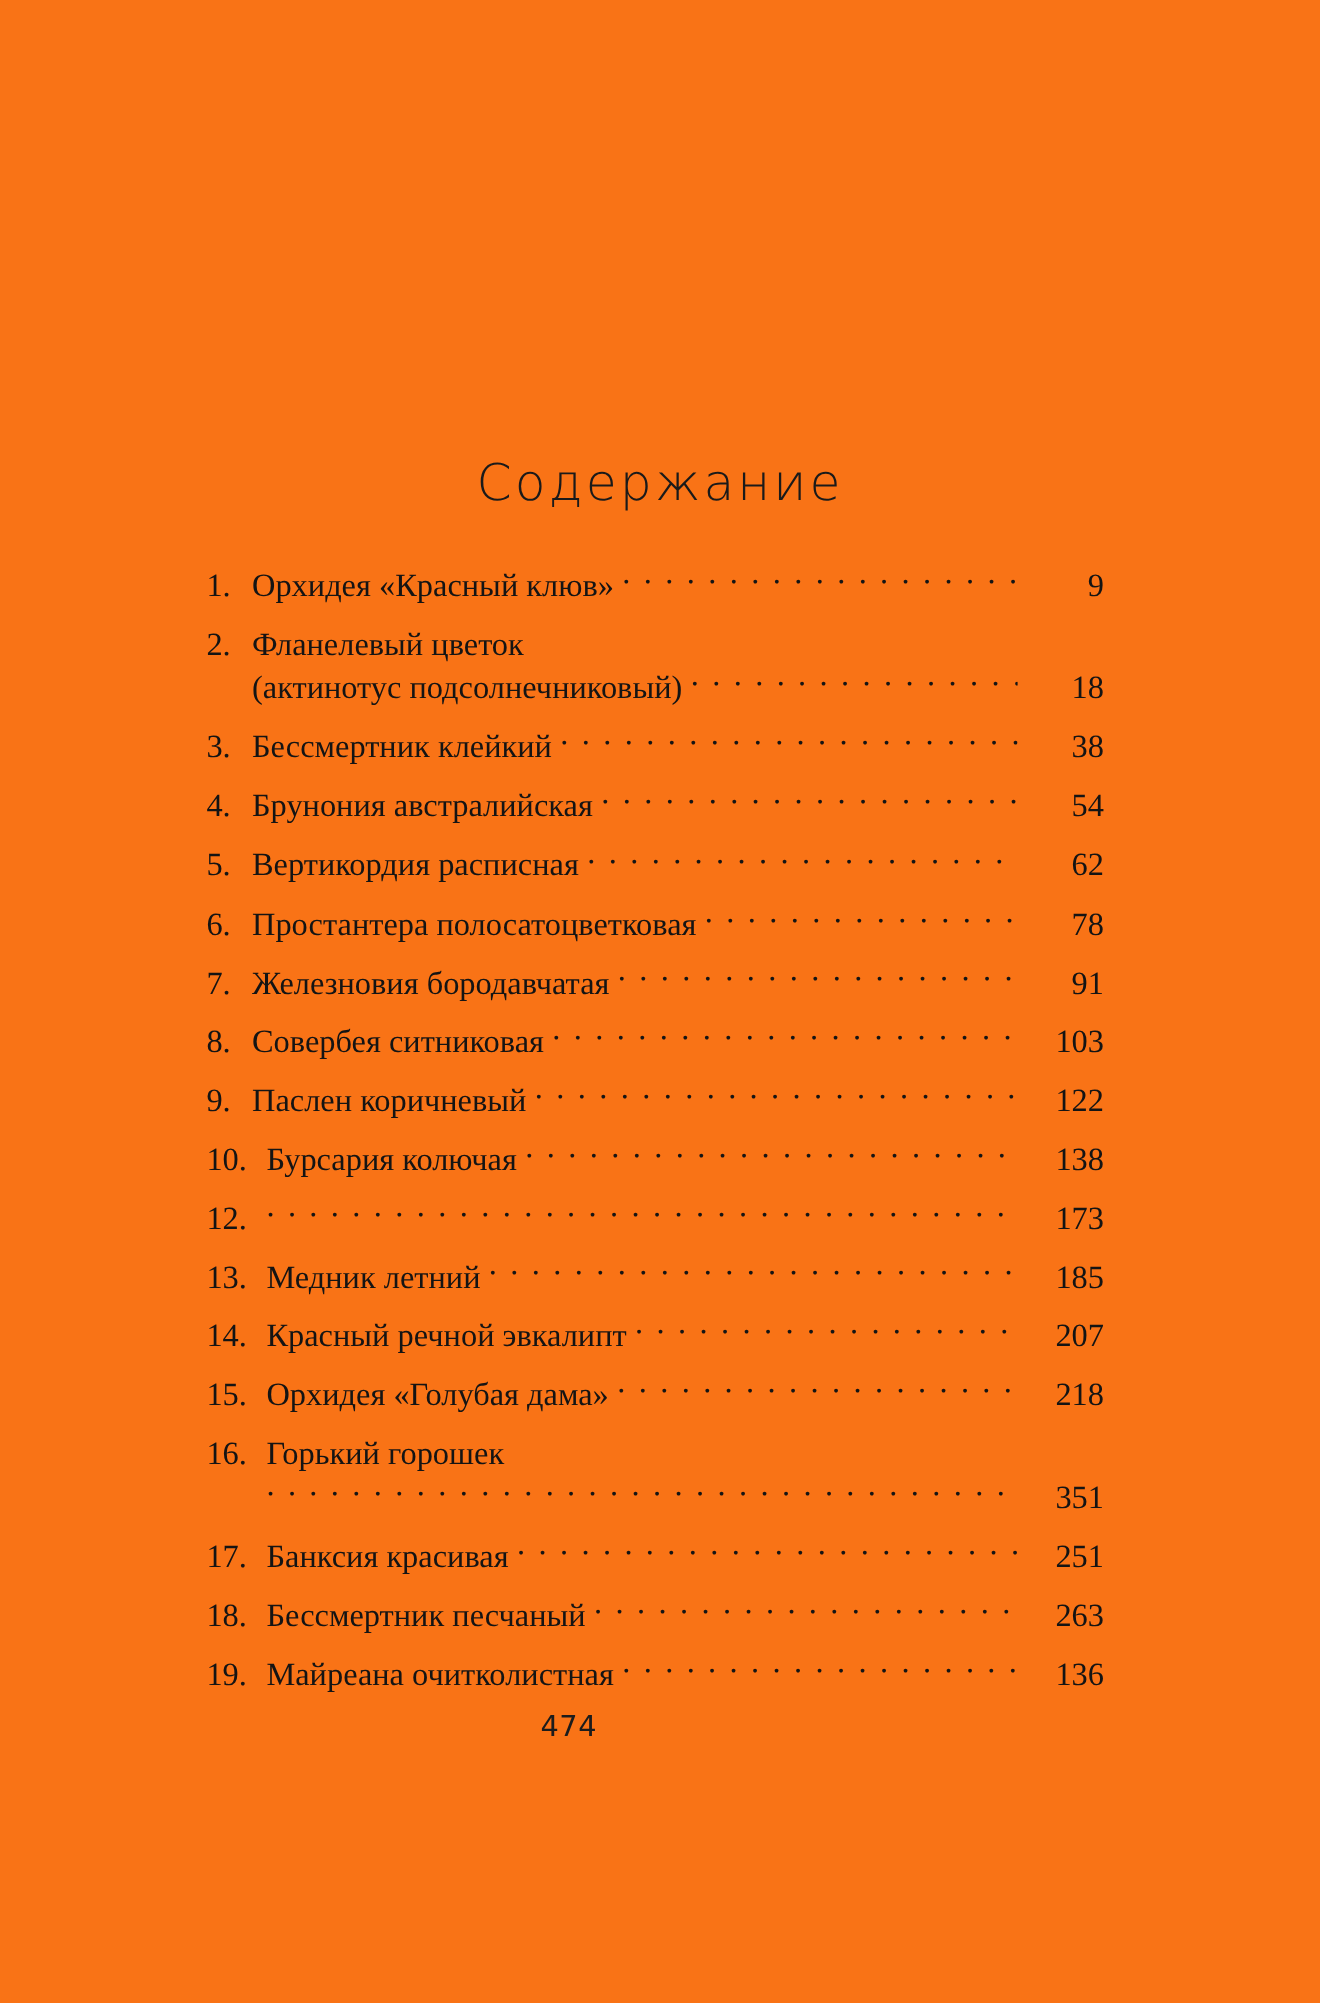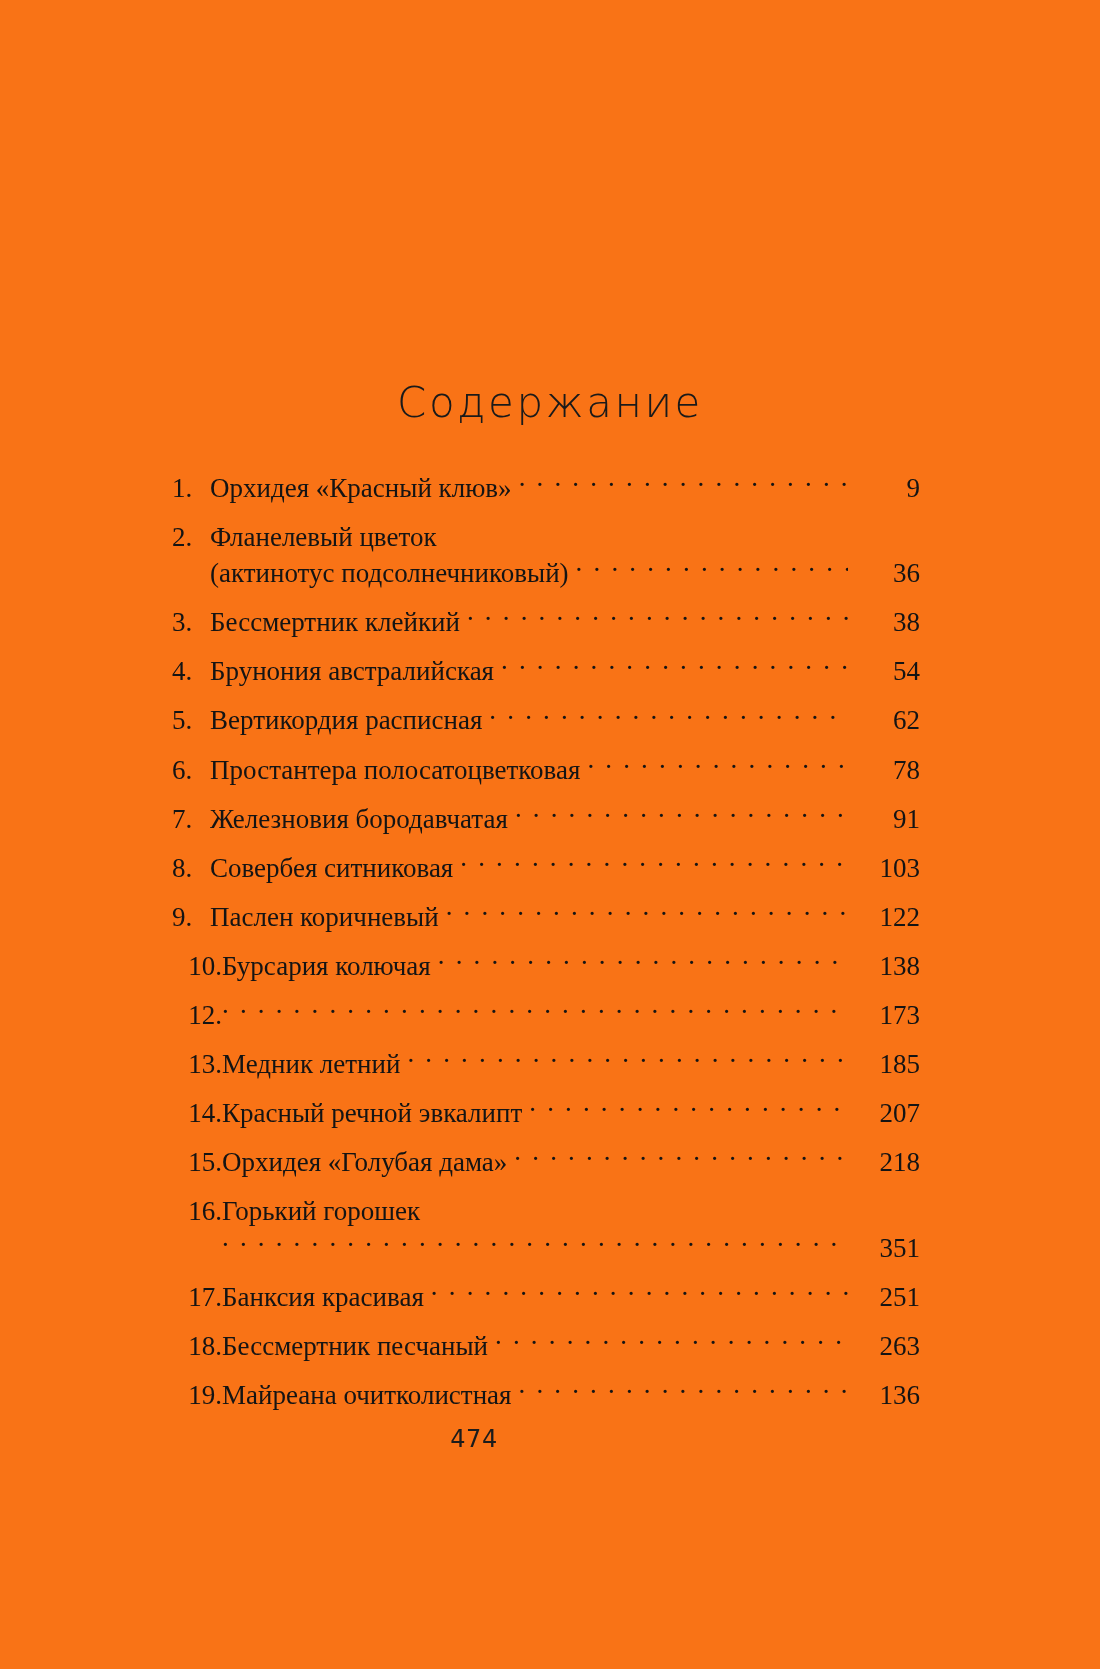--- a/index.html
+++ b/index.html
@@ -60,21 +60,20 @@
   }
 
   .toc-num {
     flex: 0 0 auto;
     width: 38px;
     text-align: left;
     white-space: nowrap;
   }
   .toc-num.wide {
     width: 50px;
-    text-align: right;
   }
 
   .toc-text {
     flex: 0 0 auto;
     white-space: nowrap;
     padding-right: 7px;
     text-align: center;
   }
 
   
@@ -156,21 +155,21 @@
       <div class="toc-entry">
         <div class="toc-line entry-first-noleader">
           <span class="toc-num">2.</span>
           <span class="toc-text">Фланелевый цветок</span>
           <span class="toc-dots"></span>
         </div>
         <div class="toc-cont">
           <span class="toc-indent"></span>
           <span class="toc-text">(актинотус подсолнечниковый)</span>
           <span class="toc-dots"></span>
-          <span class="toc-page">36</span>
+          <span class="toc-page">18</span>
         </div>
       </div>
       <div class="toc-entry">
         <div class="toc-line">
           <span class="toc-num">3.</span>
           <span class="toc-text">Бессмертник клейкий</span>
           <span class="toc-dots"></span>
           <span class="toc-page">38</span>
         </div>
       </div>

